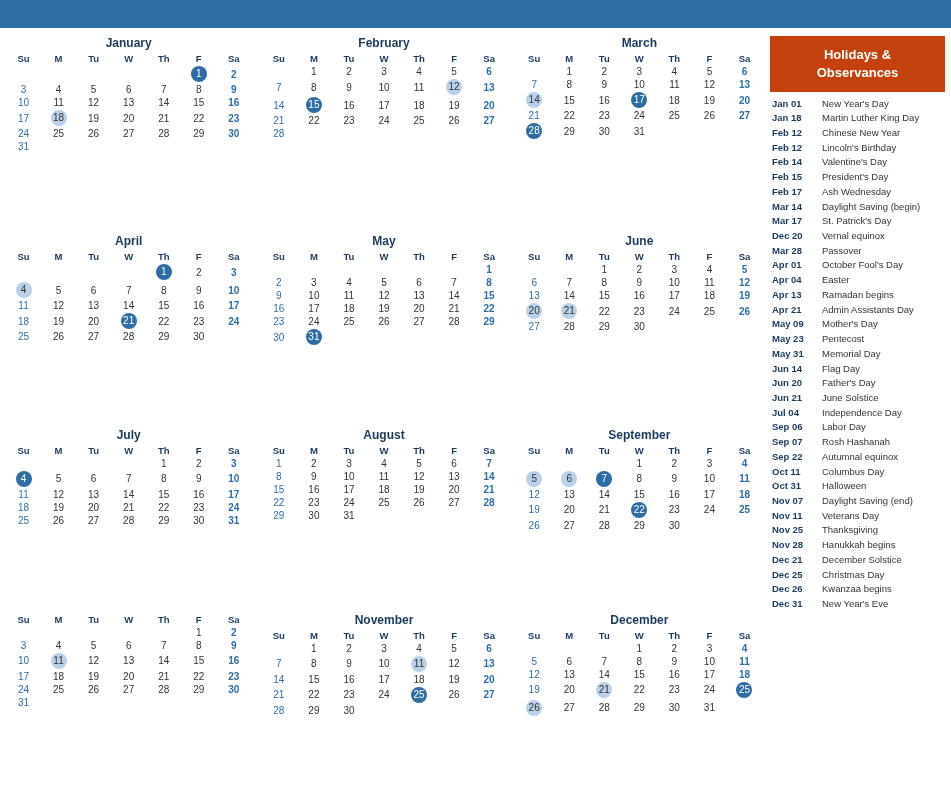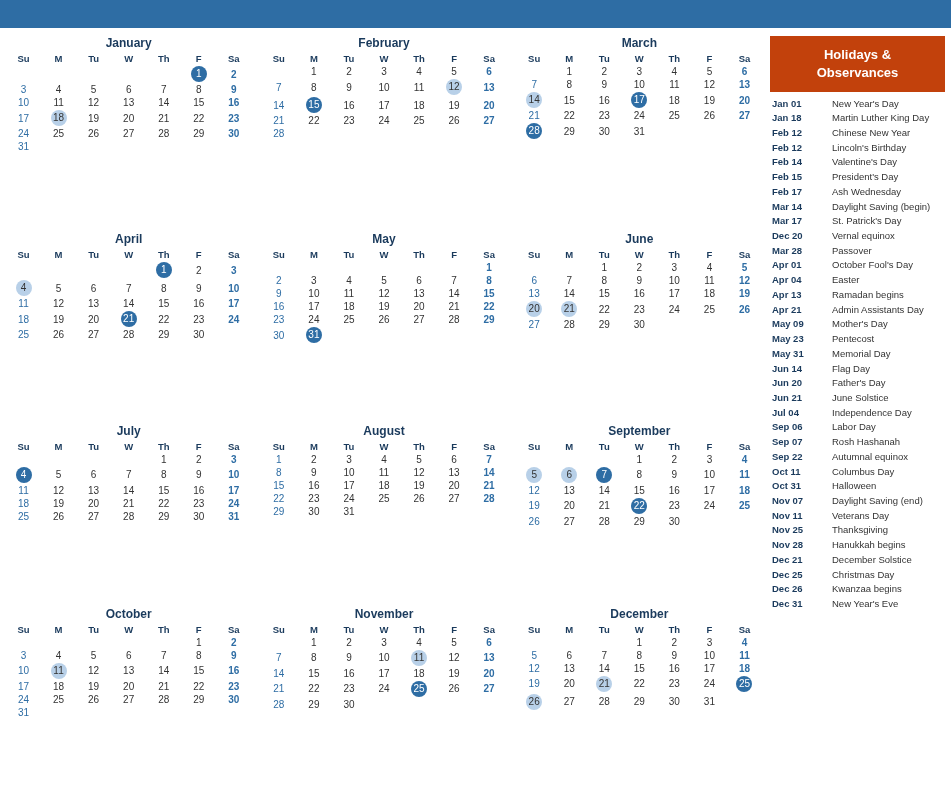--- a/index.html
+++ b/index.html
@@ -93,21 +93,21 @@
       font-weight: bold;
       padding: 10px 6px;
       line-height: 1.4;
     }
     .holiday-list {
       font-size: 9.5px;
       margin-top: 4px;
     }
     .holiday-item {
       display: flex;
-      gap: 22px;
+      gap: 12px;
       padding: 1.2px 2px;
       line-height: 1.3;
     }
     .holiday-date {
       color: #1a3a5c;
       font-weight: bold;
       width: 38px;
       flex-shrink: 0;
       font-size: 9.5px;
     }
@@ -704,21 +704,20 @@
               <td>28</td>
               <td>29</td>
               <td>30</td>
               <td></td>
               <td></td>
             </tr>
           </tbody>
         </table>
       </div>
       <div class="month">
-        <div class="month-title">October</div>
         <table>
           <thead>
             <tr>
               <th>Su</th>
               <th>M</th>
               <th>Tu</th>
               <th>W</th>
               <th>Th</th>
               <th>F</th>
               <th>Sa</th>

